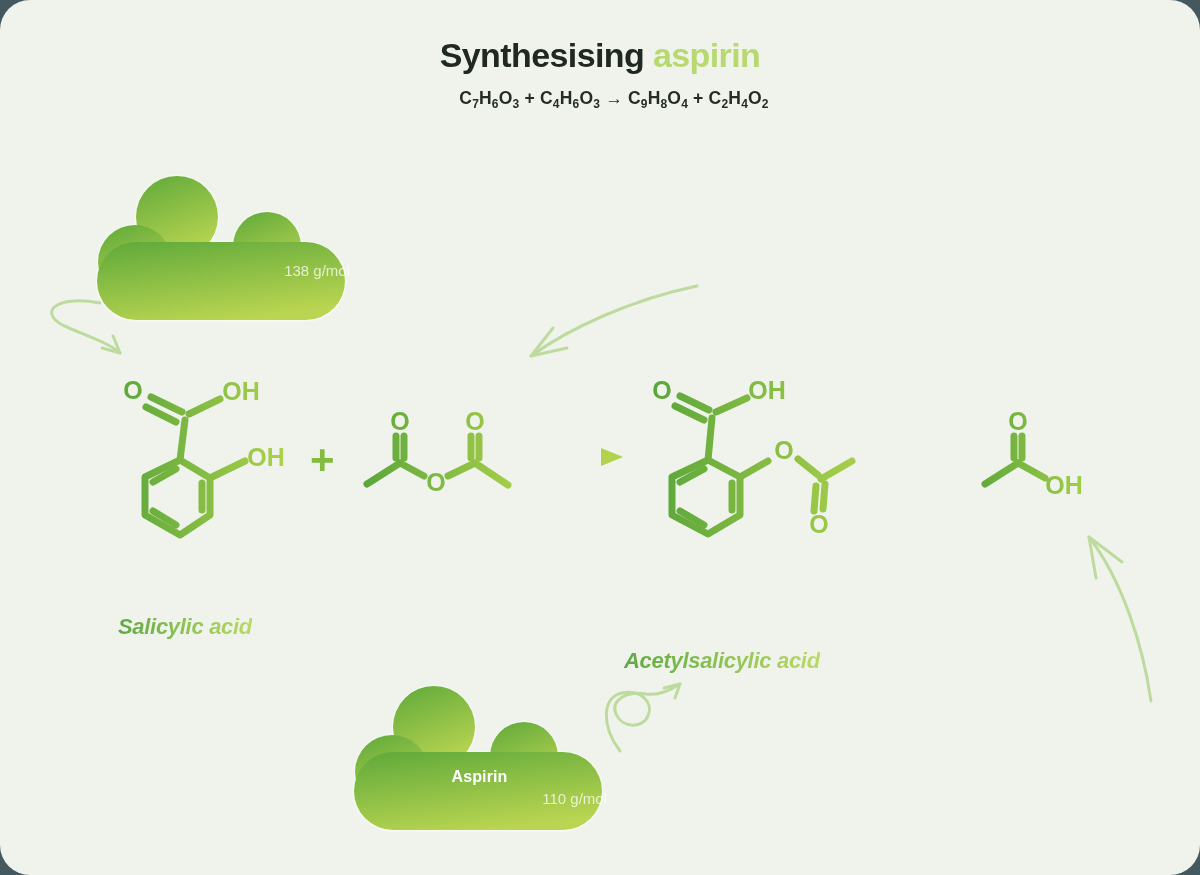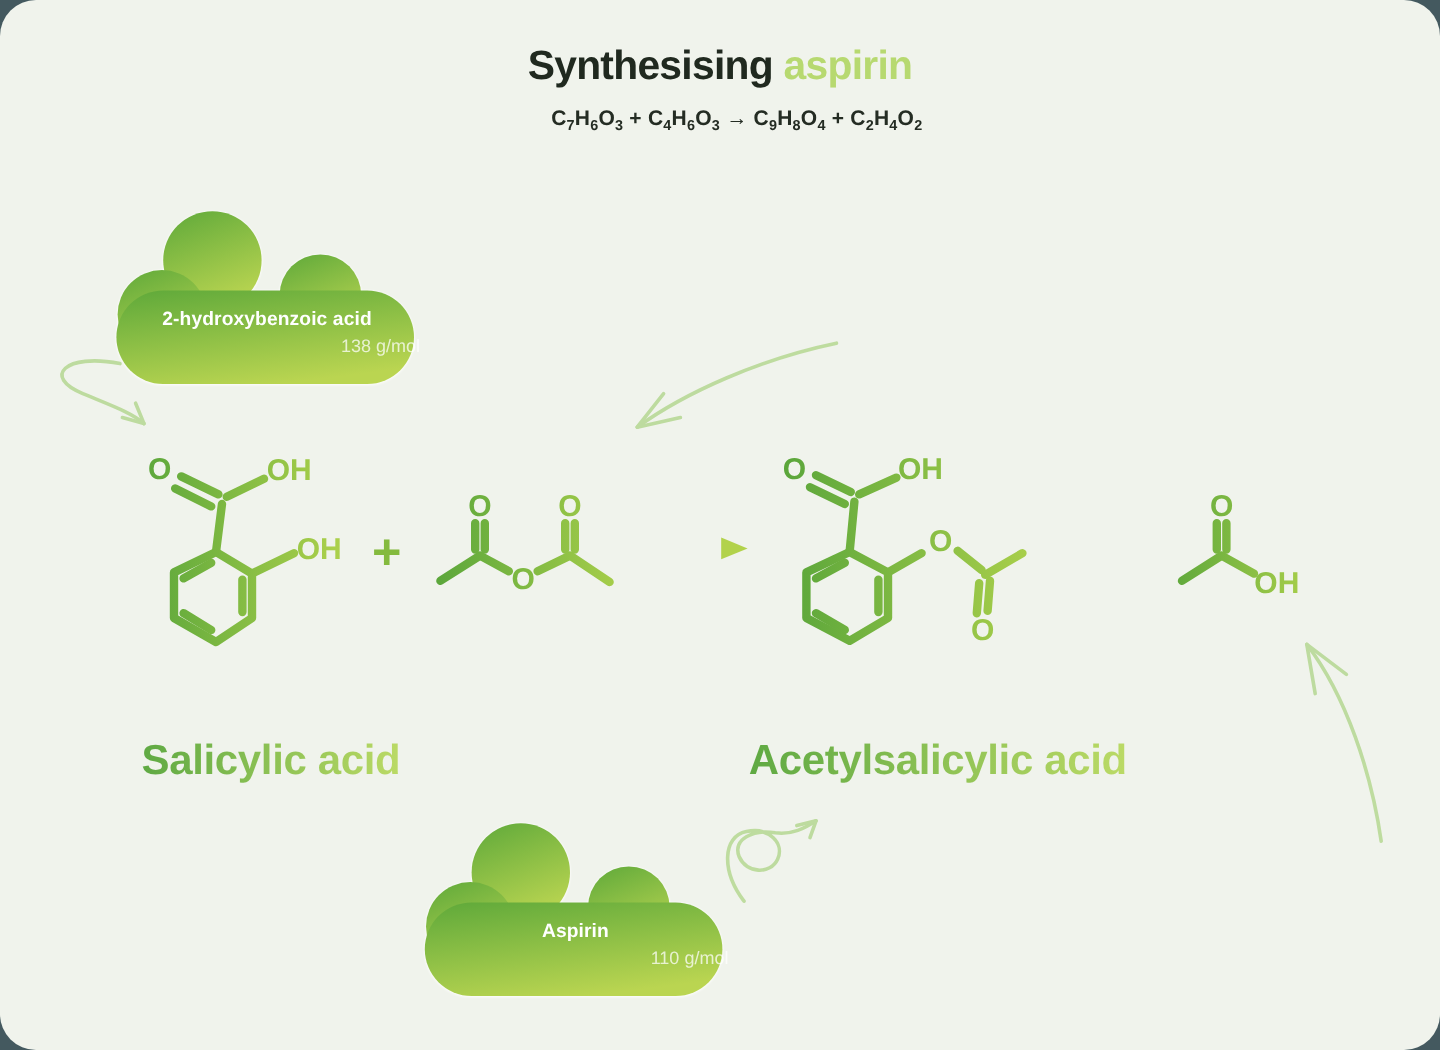--- a/index.html
+++ b/index.html
@@ -34,25 +34,25 @@
   #struct-acetic{left:965px;top:405px;}
 
   .plus{position:absolute;left:310px;top:436px;font-size:42px;font-weight:700;color:#84ba3e;}
   #reaction-arrow{position:absolute;left:543px;top:446px;}
 
   
   #sketch-arrows{position:absolute;inset:0;z-index:1;pointer-events:none;}
   .cloud,.structure,.plus,#reaction-arrow{z-index:2;}
 
   
-  .section-label{position:absolute;font-size:35px;font-weight:700;letter-spacing:-0.3px;
+  .section-label{position:absolute;font-size:22px;font-weight:700;letter-spacing:-0.3px;
     background:linear-gradient(90deg,#5fa943,#bbda66);
-    -webkit-background-clip:text;background-clip:text;color:transparent;}
+    -webkit-background-clip:text;background-clip:text;color:transparent;font-style:italic;}
   #label-reactant{left:118px;top:614px;}
-  #label-product{left:624px;top:614px;}
+  #label-product{left:624px;top:648px;}
 </style>
 </head>
 <body>
 
 <div class="canvas">
 
   <svg width="0" height="0" style="position:absolute" aria-hidden="true">
     <defs>
       <linearGradient id="cloudGrad" x1="0.15" y1="0" x2="0.55" y2="1">
         <stop offset="0" stop-color="#63ab3b"></stop>
@@ -84,21 +84,20 @@
   <div class="cloud" id="cloud-salicylic">
     <svg viewBox="0 0 255 150">
       <g fill="url(#cloudGrad)">
         <circle cx="82" cy="45" r="41"></circle>
           <circle cx="172" cy="74" r="34"></circle>
           <circle cx="40" cy="90" r="37"></circle>
         <rect x="2" y="70" width="248" height="78" rx="39"></rect>
       </g>
     </svg>
     <div class="cloud-text">
-      <div class="cloud-title">2-hydroxybenzoic acid</div>
       <div class="cloud-mass">138 g/mol</div>
     </div>
   </div>
 
 
   <div class="cloud" id="cloud-aspirin">
     <svg viewBox="0 0 255 150">
       <g fill="url(#cloudGrad)">
         <circle cx="82" cy="45" r="41"></circle>
           <circle cx="172" cy="74" r="34"></circle>

